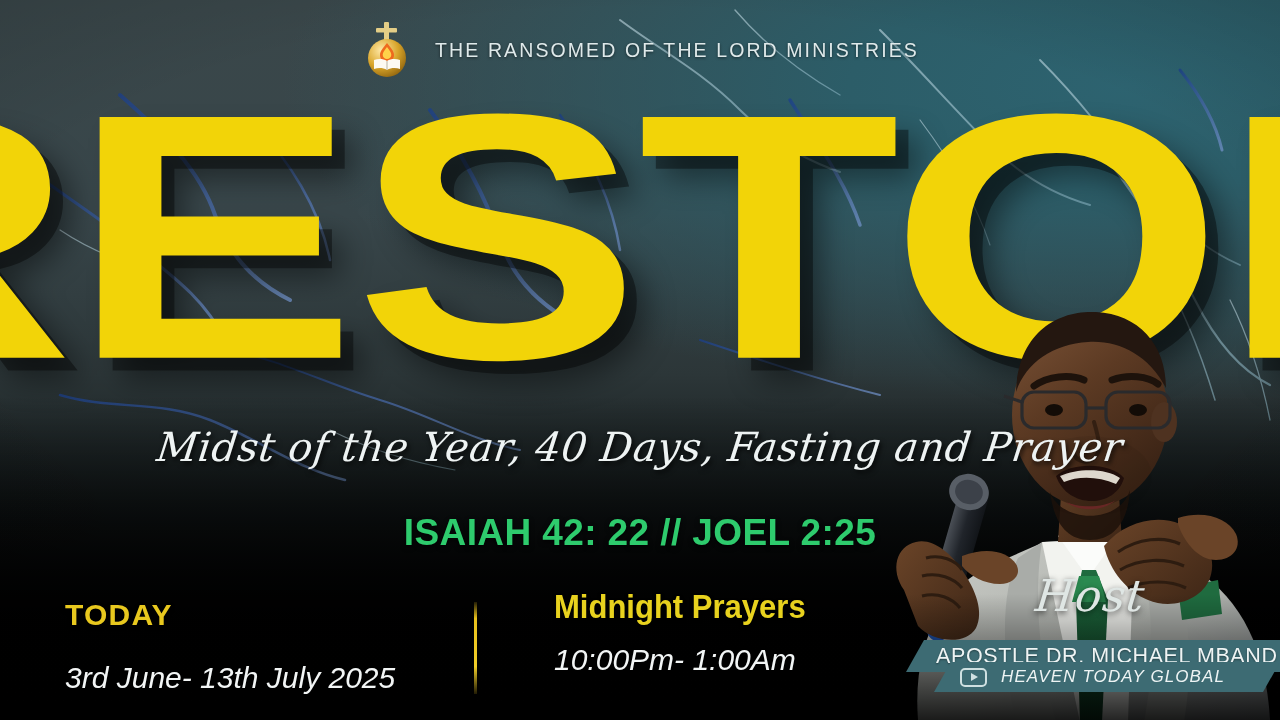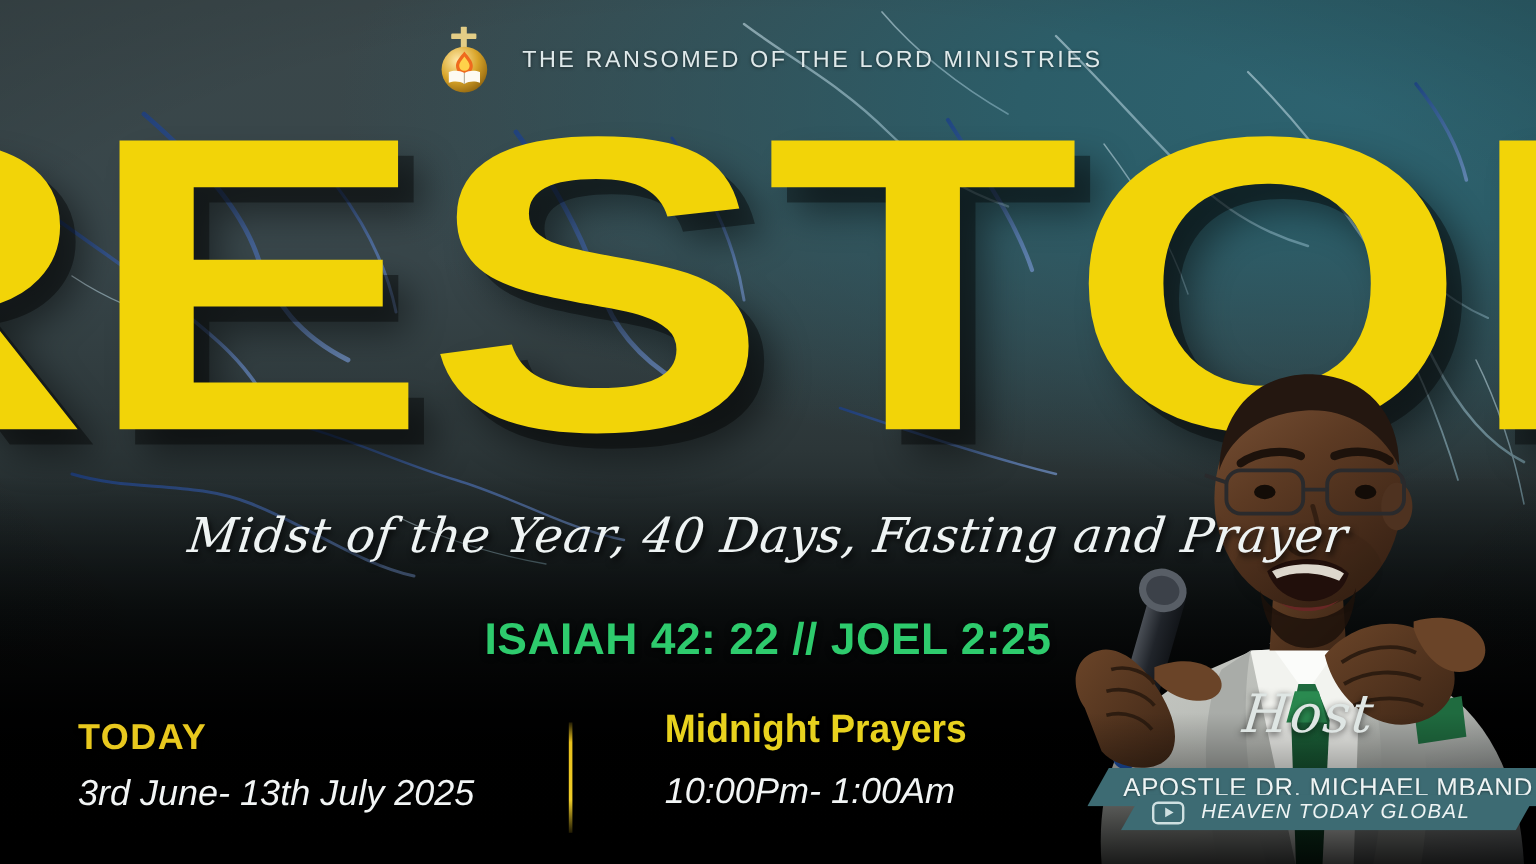--- a/index.html
+++ b/index.html
@@ -105,21 +105,21 @@
     text-shadow:0 2px 4px rgba(0,0,0,.8);
   }
   .lbl-time{
     font-family:"Liberation Sans Narrow","Liberation Sans", sans-serif;
     font-size:33px; font-weight:bold; letter-spacing:0px;
     color:#e8d21e;
     text-shadow:0 2px 4px rgba(0,0,0,.8);
     transform:scaleX(.94); transform-origin:left center;
   }
   .val{
-    margin-top:13px;
+    margin-top:29px;
     font-size:30px; font-style:italic; font-weight:400;
     color:#f2f5f5; white-space:nowrap;
     text-shadow:0 2px 5px rgba(0,0,0,.85);
   }
   .block-time .val{ margin-top:17px; }
 
   
   .speaker{
     position:absolute; right:-6px; bottom:0;
     width:420px; height:450px; z-index:7;

